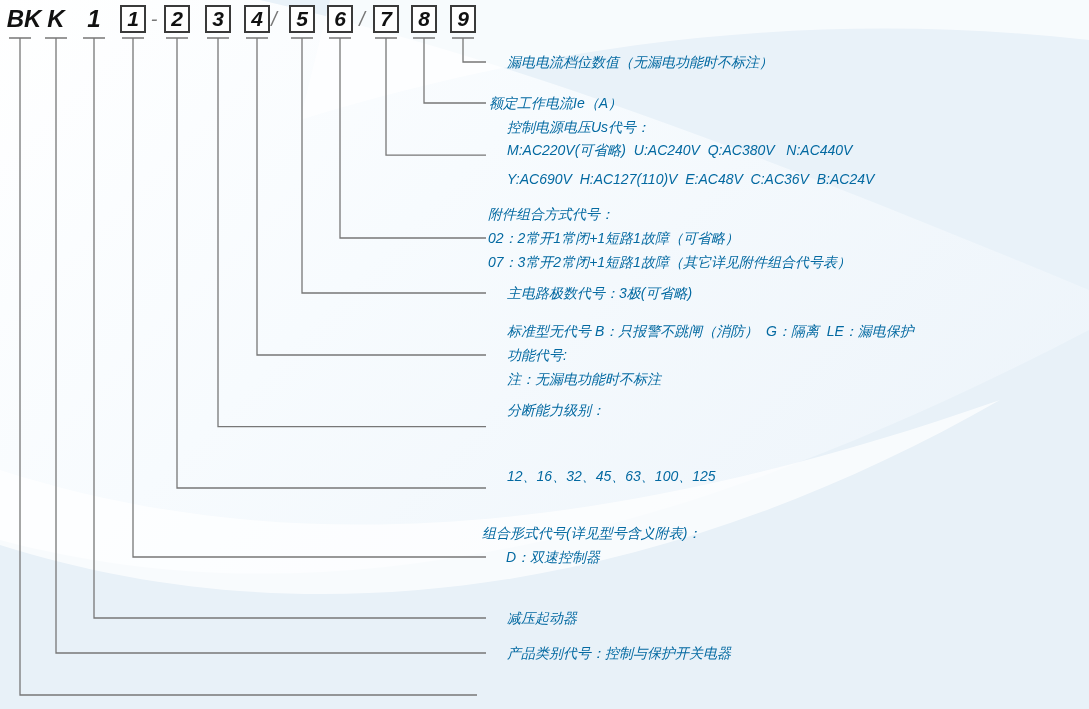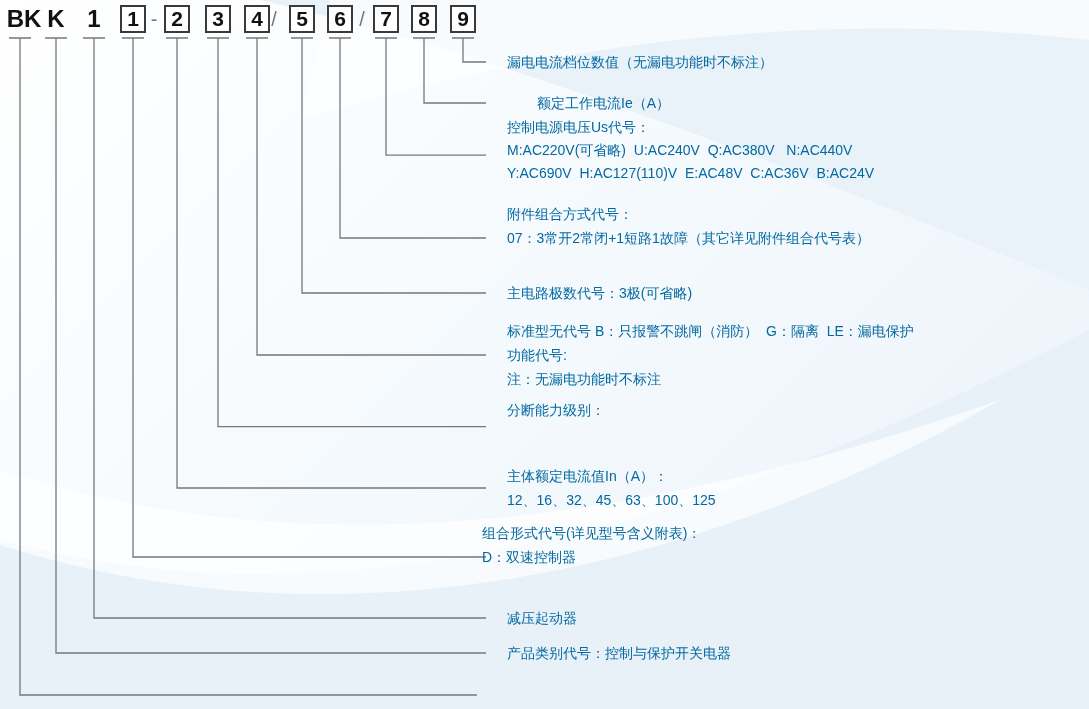--- a/index.html
+++ b/index.html
@@ -1,21 +1,21 @@
 <!DOCTYPE html>
 <html><head>
 <meta charset="utf-8">
 <style>
   html,body{margin:0;padding:0;}
   body{
     width:1089px;height:709px;position:relative;overflow:hidden;
     font-family:"Liberation Sans","DejaVu Sans",sans-serif;
     background:linear-gradient(135deg,#ffffff 0%,#f7fbfe 35%,#eaf2f9 100%);
   }
-  #stage{position:absolute;inset:0;width:1089px;height:709px;}
+  #stage{position:absolute;inset:0;width:1089px;height:709px;font-style:italic;}
   svg.bg{position:absolute;left:0;top:0;}
   svg.lines{position:absolute;left:0;top:0;z-index:2;}
   .code-row{position:absolute;left:0;top:0;width:1089px;height:40px;z-index:3;}
   .code-part{
     position:absolute;top:5px;transform:translateX(-50%);
     font-size:24px;font-weight:bold;color:#111;line-height:27px;white-space:nowrap;
   }
   .code-part.boxed{
     border:2px solid #3a3a3a;background:#fff;
     width:22px;height:24px;line-height:24px;text-align:center;
@@ -69,25 +69,25 @@
       <span class="code-part boxed" style="left: 386px;">7</span>
       <span class="code-part boxed" style="left: 424px;">8</span>
       <span class="code-part boxed" style="left: 463px;">9</span>
       <span class="code-sep" style="left: 154px;">-</span>
       <span class="code-sep" style="left: 274px;">/</span>
       <span class="code-sep" style="left: 362px;">/</span>
     </div>
 
   <div class="legend-layer" id="legendLayer">
       <div class="legend-block" style="left: 507px; top: 51px;"><div class="legend-line" style="line-height: 22px;">漏电电流档位数值（无漏电功能时不标注）</div></div>
-      <div class="legend-block" style="left: 537px; top: 92px;"><div class="legend-line" style="line-height: 22px;">额定工作电流Ie（A）</div></div>
-      <div class="legend-block" style="left: 507px; top: 116px;"><div class="legend-line" style="line-height: 23px;">控制电源电压Us代号：</div><div class="legend-line" style="line-height: 23px;">M:AC220V(可省略)  U:AC240V  Q:AC380V   N:AC440V</div><div class="legend-line" style="line-height: 23px;">Y:AC690V  H:AC127(110)V  E:AC48V  C:AC36V  B:AC24V</div></div>
-      <div class="legend-block" style="left: 507px; top: 202px;"><div class="legend-line" style="line-height: 24px;">附件组合方式代号：</div><div class="legend-line" style="line-height: 24px;">07：3常开2常闭+1短路1故障（其它详见附件组合代号表）</div></div>
+      <div class="legend-block" style="left: 489px; top: 92px;"><div class="legend-line" style="line-height: 22px;">额定工作电流Ie（A）</div></div>
+      <div class="legend-block" style="left: 507px; top: 116px;"><div class="legend-line" style="line-height: 23px;">控制电源电压Us代号：</div><div class="legend-line" style="line-height: 23px;">M:AC220V(可省略)  U:AC240V  Q:AC380V   N:AC440V</div><div class="legend-line" style="line-height: 23px; margin-top: 6px;">Y:AC690V  H:AC127(110)V  E:AC48V  C:AC36V  B:AC24V</div></div>
+      <div class="legend-block" style="left: 488px; top: 202px;"><div class="legend-line" style="line-height: 24px;">附件组合方式代号：</div><div class="legend-line" style="line-height: 24px;">02：2常开1常闭+1短路1故障（可省略）</div><div class="legend-line" style="line-height: 24px;">07：3常开2常闭+1短路1故障（其它详见附件组合代号表）</div></div>
       <div class="legend-block" style="left: 507px; top: 282px;"><div class="legend-line" style="line-height: 22px;">主电路极数代号：3极(可省略)</div></div>
       <div class="legend-block" style="left: 507px; top: 319px;"><div class="legend-line" style="line-height: 24px;">标准型无代号 B：只报警不跳闸（消防）  G：隔离  LE：漏电保护</div><div class="legend-line" style="line-height: 24px;">功能代号:</div><div class="legend-line" style="line-height: 24px;">注：无漏电功能时不标注</div></div>
       <div class="legend-block" style="left: 507px; top: 399px;"><div class="legend-line" style="line-height: 23px;">分断能力级别：</div></div>
-      <div class="legend-block" style="left: 507px; top: 464px;"><div class="legend-line" style="line-height: 24px;">主体额定电流值In（A）：</div><div class="legend-line" style="line-height: 24px;">12、16、32、45、63、100、125</div></div>
-      <div class="legend-block" style="left: 482px; top: 521px;"><div class="legend-line" style="line-height: 24px;">组合形式代号(详见型号含义附表)：</div><div class="legend-line" style="line-height: 24px;">D：双速控制器</div></div>
+      <div class="legend-block" style="left: 507px; top: 464px;"><div class="legend-line" style="line-height: 24px;">12、16、32、45、63、100、125</div></div>
+      <div class="legend-block" style="left: 482px; top: 521px;"><div class="legend-line" style="line-height: 24px;">组合形式代号(详见型号含义附表)：</div><div class="legend-line" style="line-height: 24px; margin-left: 24px;">D：双速控制器</div></div>
       <div class="legend-block" style="left: 507px; top: 607px;"><div class="legend-line" style="line-height: 22px;">减压起动器</div></div>
       <div class="legend-block" style="left: 507px; top: 642px;"><div class="legend-line" style="line-height: 22px;">产品类别代号：控制与保护开关电器</div></div>
     </div>
 
 </div>
 
 </body></html>

